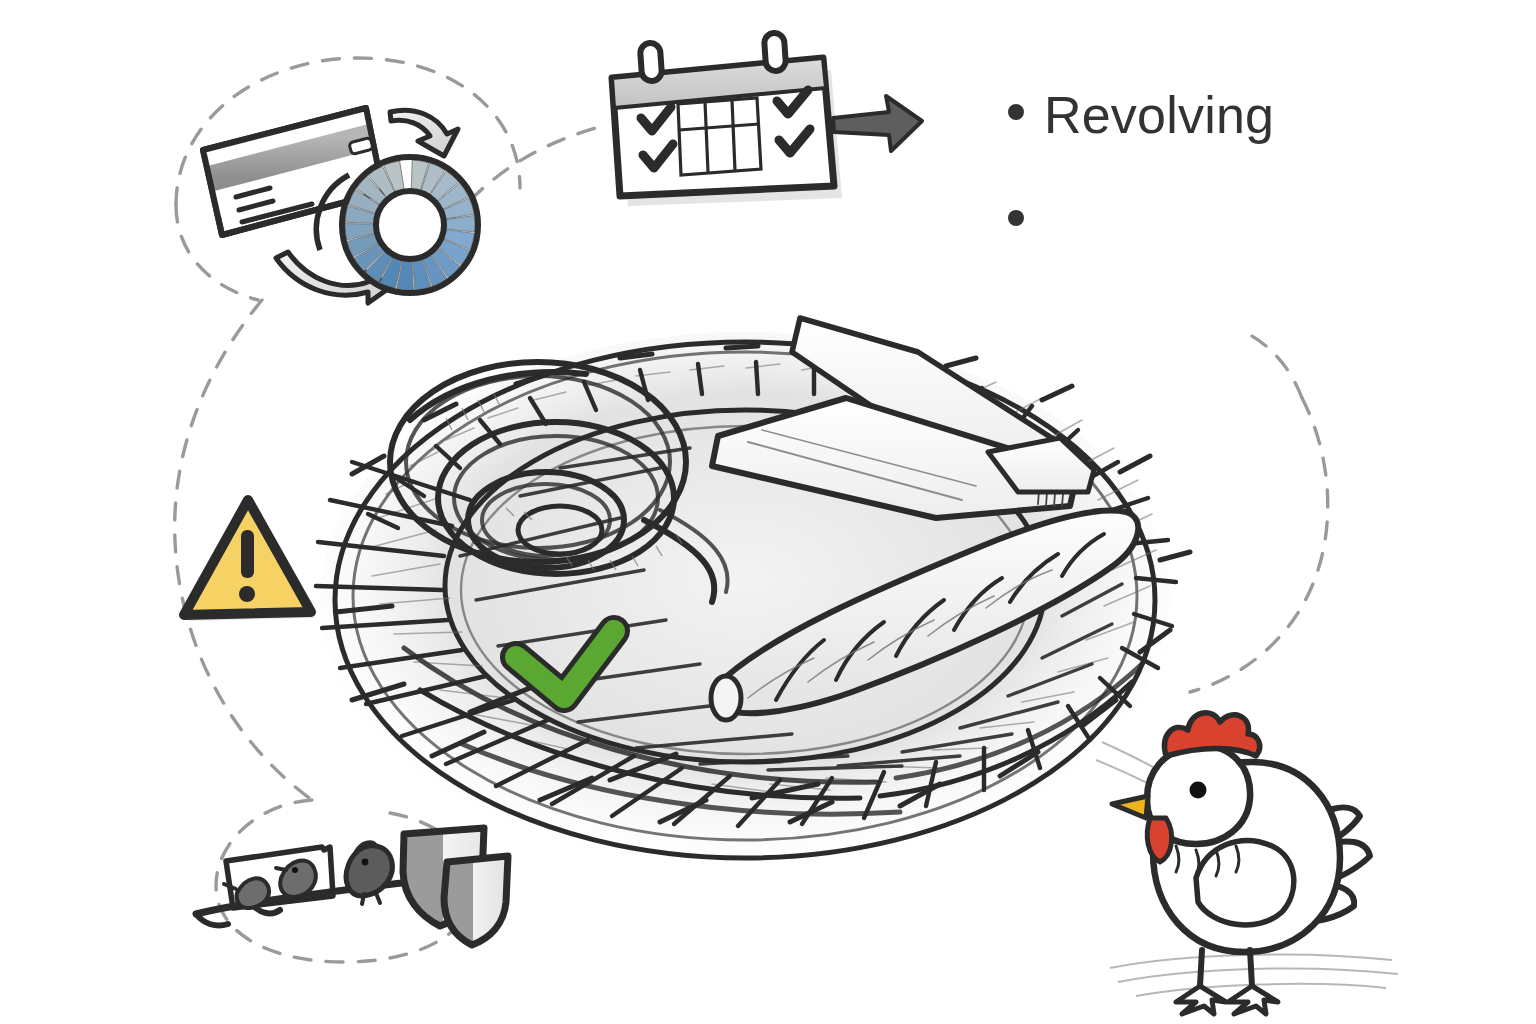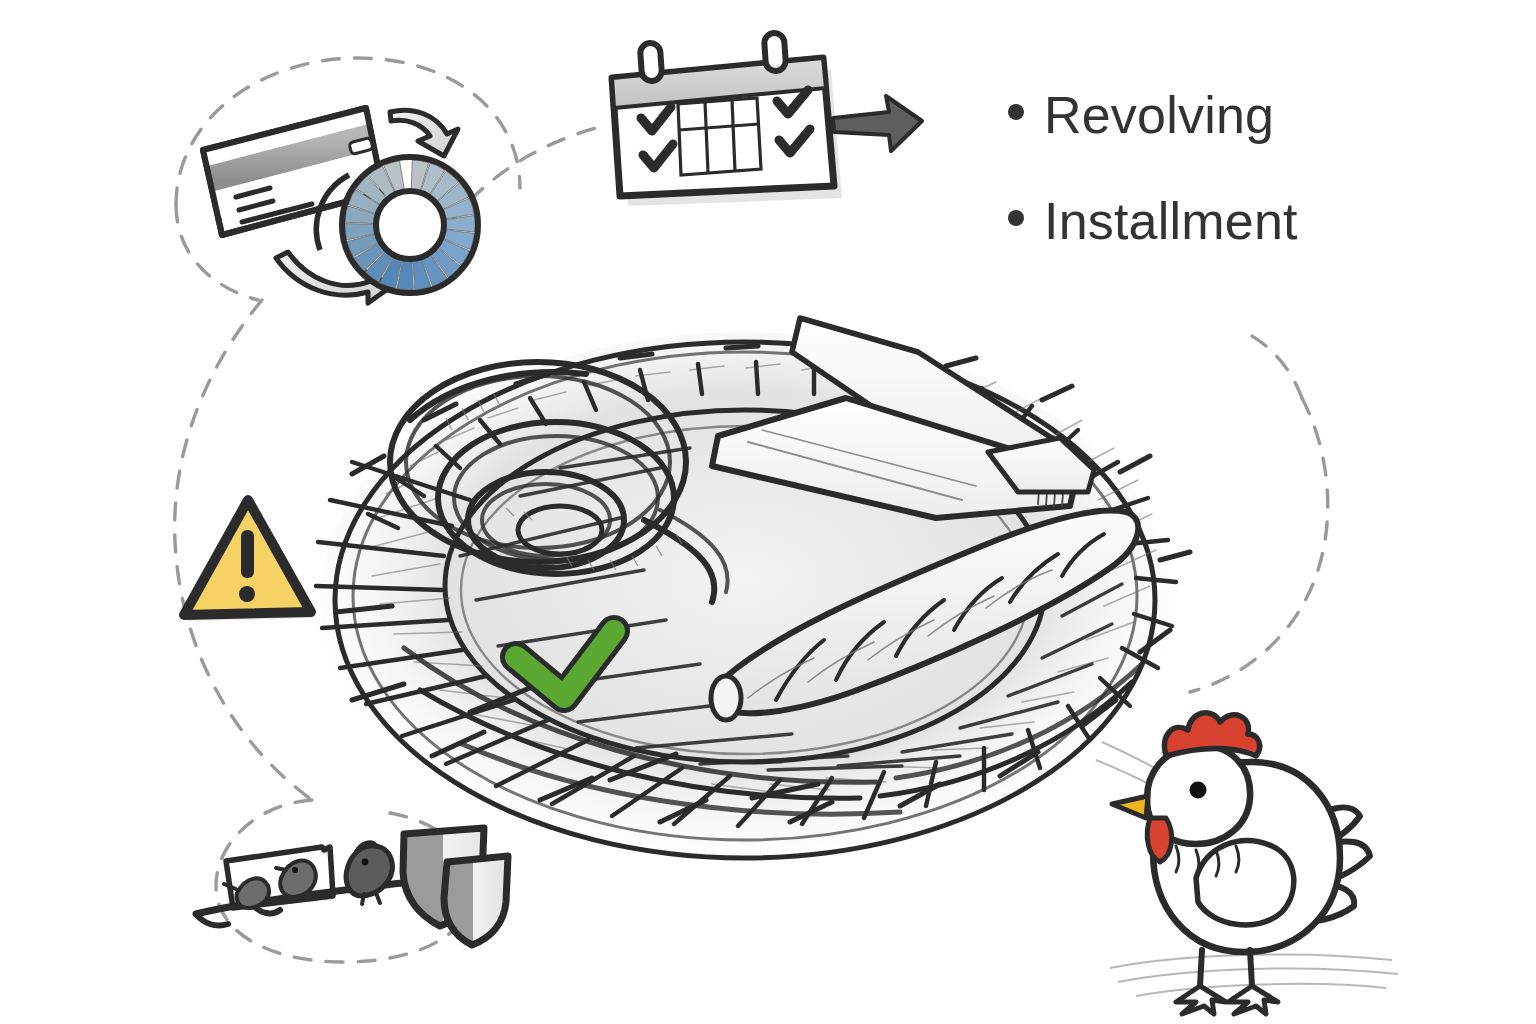--- a/index.html
+++ b/index.html
@@ -516,17 +516,16 @@
     </g>
   </svg>
 
   <div class="bullets">
     <div class="bullet-row">
       <span class="bullet-dot"></span>
       <span class="bullet-text">Revolving</span>
     </div>
     <div class="bullet-row">
       <span class="bullet-dot"></span>
-      <span class="bullet-text">Installment</span>
     </div>
   </div>
 
 </div>
 
 </body></html>

